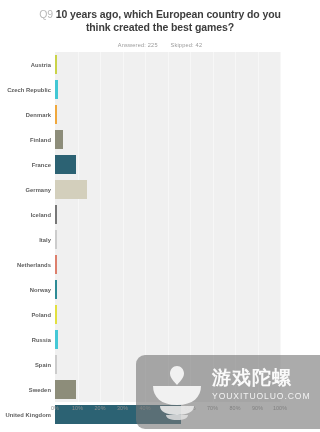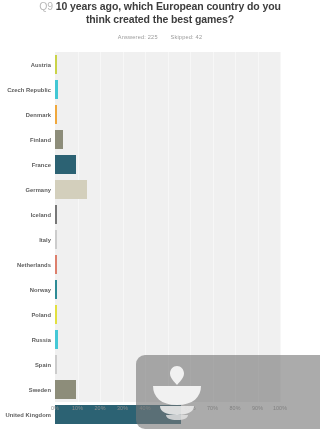--- a/index.html
+++ b/index.html
@@ -17,21 +17,21 @@
   }
   #survey-card {
     position: absolute;
     left: 0; top: 0;
     width: 320px;
     height: 432px;
     background: #ffffff;
   }
   
   #question-header {
-    padding: 0 26px 0 26px;
+    padding: 8px 26px 0 26px;
     text-align: center;
   }
   #question-title {
     font-size: 10.5px;
     font-weight: bold;
     line-height: 13px;
     color: #3d3d3d;
     letter-spacing: -0.1px;
   }
   #question-number {
@@ -300,15 +300,19 @@
 
   <div id="watermark">
     <div id="watermark-logo">
       <svg viewBox="0 0 58 58" width="58" height="58" aria-hidden="true">
         <path d="M29 3 c4 0 7 3.4 7 7.6 0 4.4 -4.4 8.4 -7 11.4 -2.6 -3 -7 -7 -7 -11.4 C22 6.4 25 3 29 3 z" fill="#f4f4f4" opacity="0.95"></path>
         <path d="M5 23 h48 c0 11 -8 19 -24 19 S5 34 5 23 z" fill="#f4f4f4" opacity="0.95"></path>
         <path d="M12 43 h34 c0 5.5 -6 9 -17 9 s-17 -3.5 -17 -9 z" fill="#eaeaea" opacity="0.9"></path>
         <path d="M18 52 h22 c0 3 -4 5 -11 5 s-11 -2 -11 -5 z" fill="#e0e0e0" opacity="0.85"></path>
       </svg>
     </div>
+    <div id="watermark-text">
+      <div id="watermark-cn">游戏陀螺</div>
+      <div id="watermark-url">YOUXITUOLUO.COM</div>
+    </div>
   </div>
 
 </div>
 
 </body></html>

